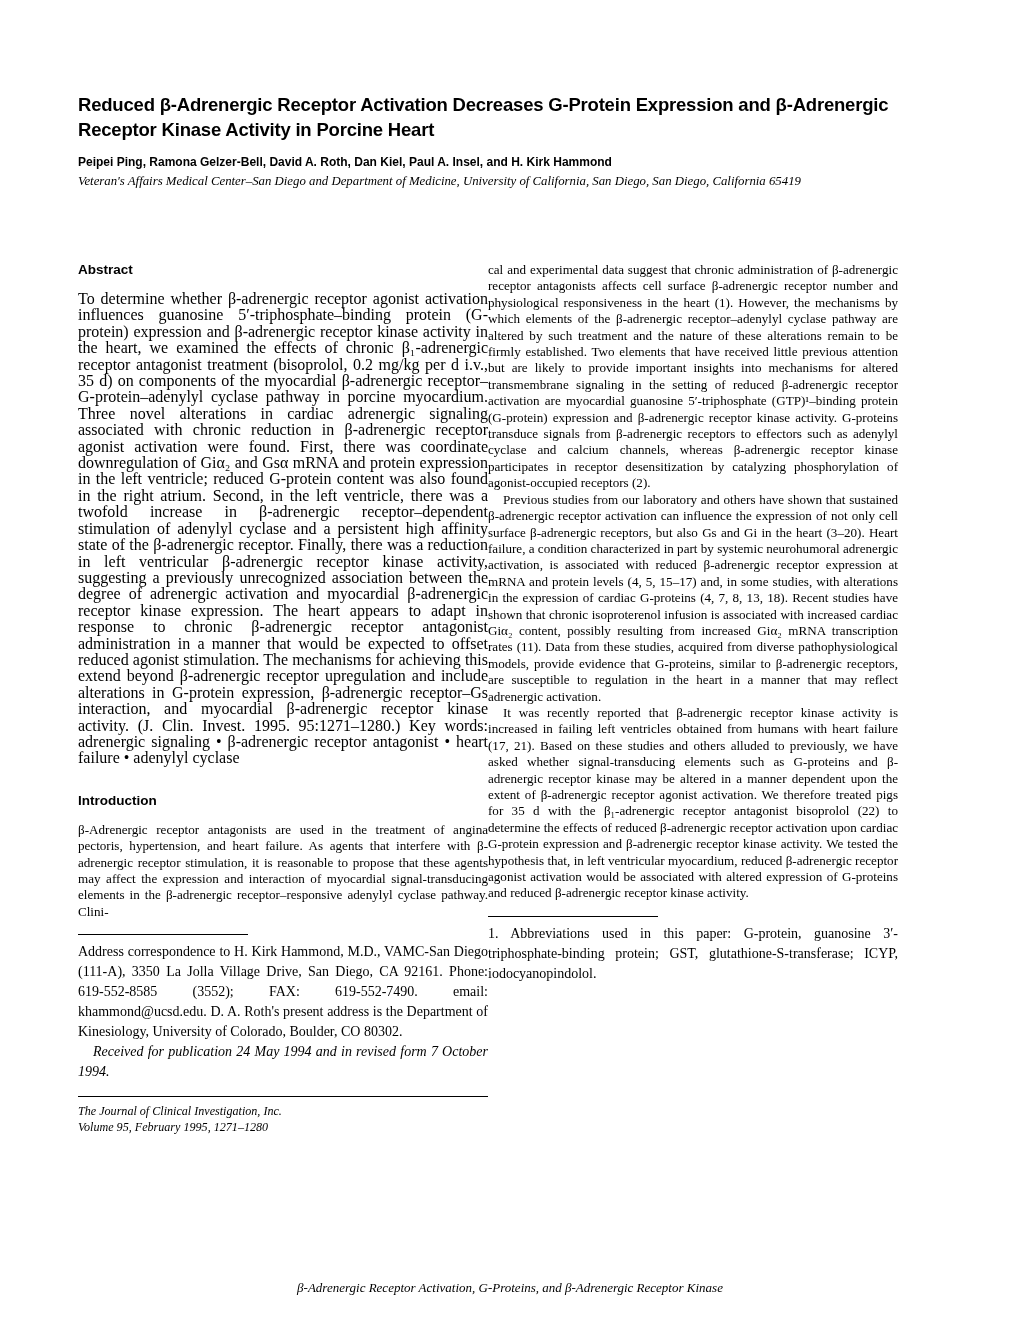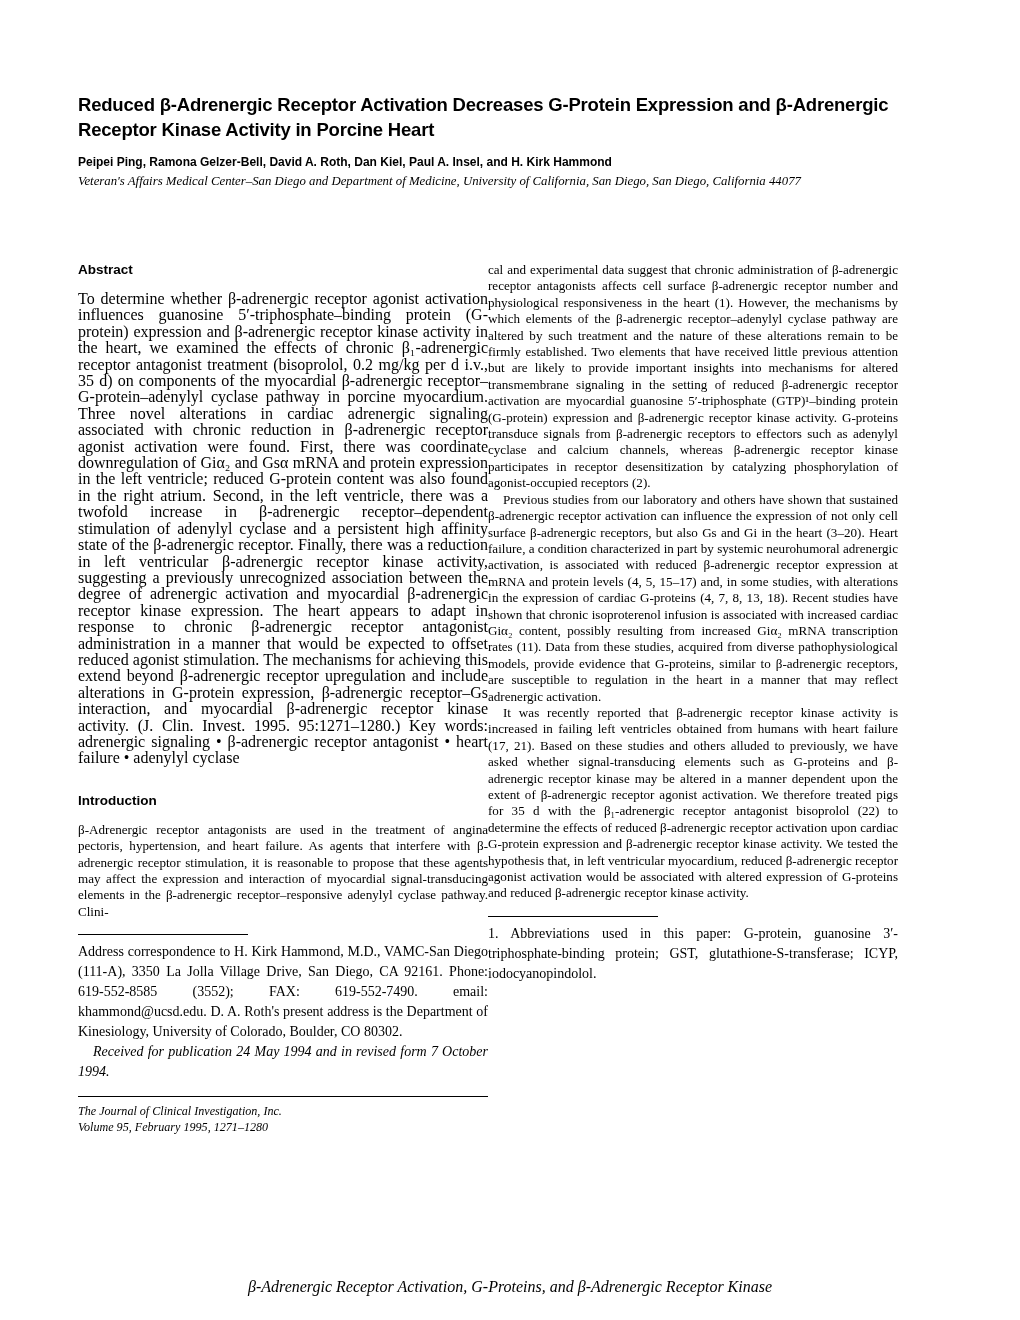--- a/index.html
+++ b/index.html
@@ -119,42 +119,42 @@
     position: absolute;
     left: 78px;
     bottom: 36px;
     width: 864px;
     display: flex;
     align-items: baseline;
     justify-content: center;
   }
   .footer-text {
     font-style: italic;
-    font-size: 16px;
+    font-size: 13px;
     text-align: center;
     flex: 1;
   }
   .footer-page {
     font-family: "Liberation Sans", sans-serif;
     font-weight: normal;
     font-size: 12.6px;
     position: absolute;
     right: 16px;
     margin-top: 44px;
   }
 </style>
 </head>
 <body>
 
 <div class="page">
 
   <div class="content">
     <h1 class="title">Reduced β-Adrenergic Receptor Activation Decreases G-Protein Expression and β-Adrenergic Receptor Kinase Activity in Porcine Heart</h1>
     <div class="authors">Peipei Ping, Ramona Gelzer-Bell, David A. Roth, Dan Kiel, Paul A. Insel, and H. Kirk Hammond</div>
-    <div class="affiliation">Veteran's Affairs Medical Center–San Diego and Department of Medicine, University of California, San Diego, San Diego, California 44077</div>
+    <div class="affiliation">Veteran's Affairs Medical Center–San Diego and Department of Medicine, University of California, San Diego, San Diego, California 65419</div>
   </div>
 
   <div class="columns">
 
     <div class="col">
       <div class="sec-head">Abstract</div>
       <p class="bold">To determine whether β-adrenergic receptor agonist activation influences guanosine 5′-triphosphate–binding protein (G-protein) expression and β-adrenergic receptor kinase activity in the heart, we examined the effects of chronic β₁-adrenergic receptor antagonist treatment (bisoprolol, 0.2 mg/kg per d i.v., 35 d) on components of the myocardial β-adrenergic receptor–G-protein–adenylyl cyclase pathway in porcine myocardium. Three novel alterations in cardiac adrenergic signaling associated with chronic reduction in β-adrenergic receptor agonist activation were found. First, there was coordinate downregulation of Giα₂ and Gsα mRNA and protein expression in the left ventricle; reduced G-protein content was also found in the right atrium. Second, in the left ventricle, there was a twofold increase in β-adrenergic receptor–dependent stimulation of adenylyl cyclase and a persistent high affinity state of the β-adrenergic receptor. Finally, there was a reduction in left ventricular β-adrenergic receptor kinase activity, suggesting a previously unrecognized association between the degree of adrenergic activation and myocardial β-adrenergic receptor kinase expression. The heart appears to adapt in response to chronic β-adrenergic receptor antagonist administration in a manner that would be expected to offset reduced agonist stimulation. The mechanisms for achieving this extend beyond β-adrenergic receptor upregulation and include alterations in G-protein expression, β-adrenergic receptor–Gs interaction, and myocardial β-adrenergic receptor kinase activity. (J. Clin. Invest. 1995. 95:1271–1280.) Key words: adrenergic signaling • β-adrenergic receptor antagonist • heart failure • adenylyl cyclase</p>
 
       <div class="sec-head sp">Introduction</div>
       <p>β-Adrenergic receptor antagonists are used in the treatment of angina pectoris, hypertension, and heart failure. As agents that interfere with β-adrenergic receptor stimulation, it is reasonable to propose that these agents may affect the expression and interaction of myocardial signal-transducing elements in the β-adrenergic receptor–responsive adenylyl cyclase pathway. Clini-</p>

